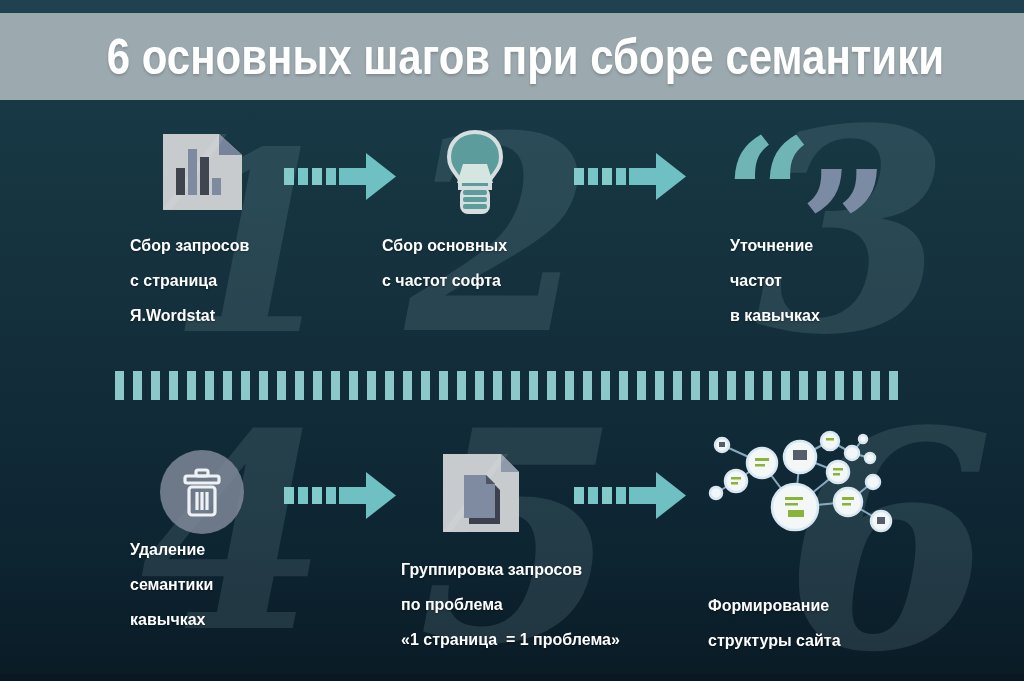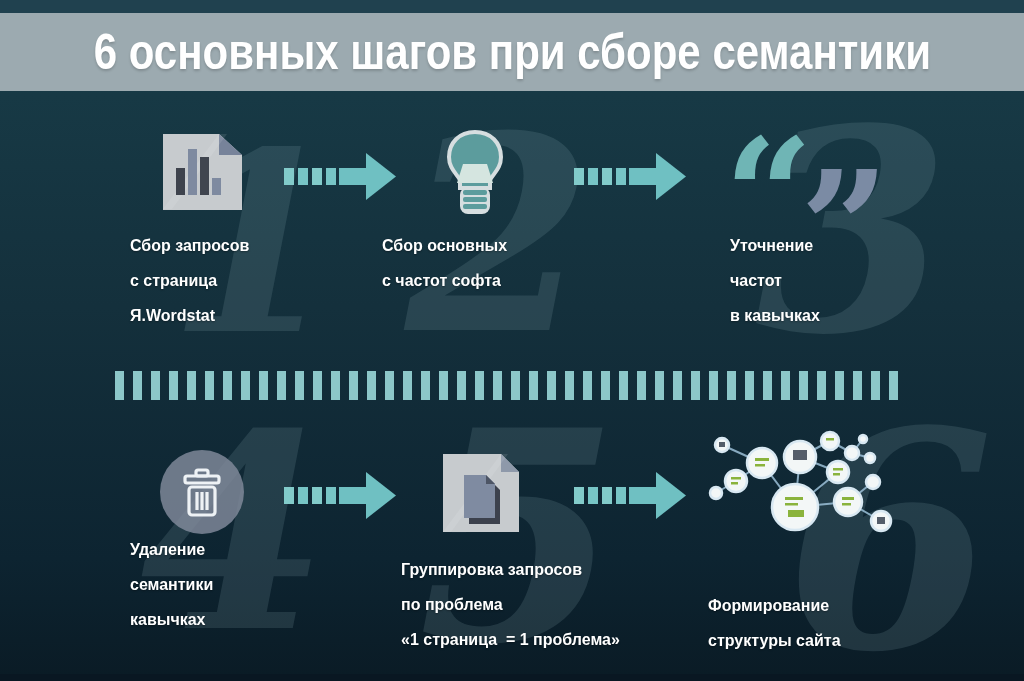--- a/index.html
+++ b/index.html
@@ -3,22 +3,22 @@
 <meta charset="utf-8">
 <style>
   html,body{margin:0;padding:0;background:#0a1b25;}
   .stage{
     position:relative;width:1024px;height:681px;overflow:hidden;
     font-family:"Liberation Sans",sans-serif;
     background:linear-gradient(180deg,#1e4250 0%,#173945 14%,#14303c 45%,#0d2431 82%,#0a1b25 100%);
   }
   .top-strip{position:absolute;left:0;top:0;width:1024px;height:13px;background:#20414f;}
   .title-band{
-    position:absolute;left:0;top:13px;width:1024px;height:78px;background:#9caab0;
-    display:flex;align-items:center;justify-content:center;
+    position:absolute;left:0;top:13px;width:1024px;height:87px;background:#9caab0;
+    display:flex;align-items:center;justify-content:flex-end;
   }
   .title-band .title{
     color:#ffffff;font-weight:bold;font-size:50px;letter-spacing:0px;white-space:nowrap;
     display:inline-block;transform:scaleX(0.84);transform-origin:center;
     text-shadow:0 2px 3px rgba(0,0,0,0.18);
   }
   .footer-bar{position:absolute;left:0;bottom:0;width:1024px;height:7px;background:#091722;}
   .ghost{
     position:absolute;font-family:"DejaVu Serif",serif;font-style:italic;font-weight:bold;
     color:rgba(164,193,203,0.15);line-height:1;user-select:none;pointer-events:none;

